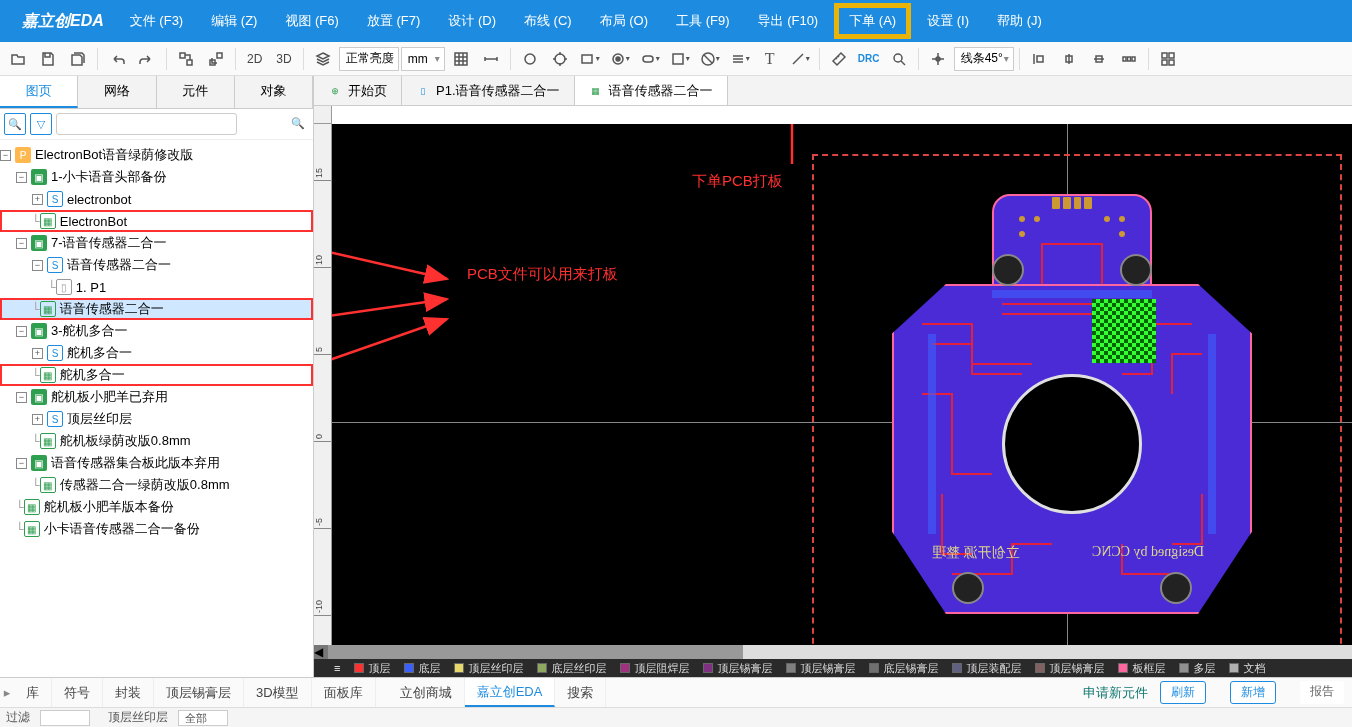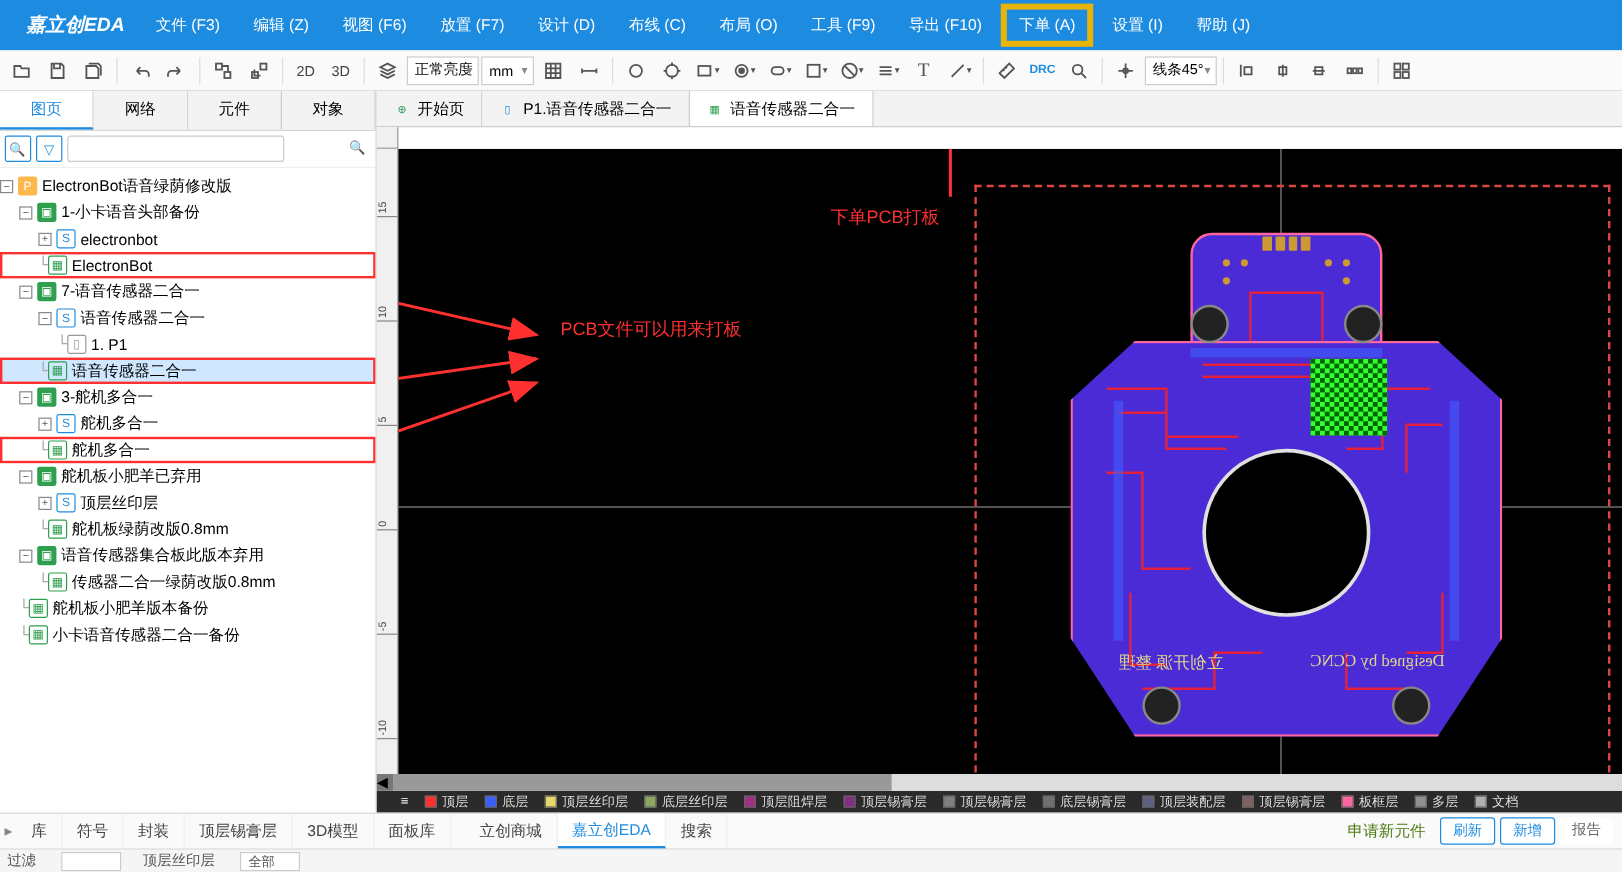--- a/index.html
+++ b/index.html
@@ -77,26 +77,26 @@
 .layer-bar { height: 18px; background: #2a2a2a; color: #ddd; display: flex; align-items: center; font-size: 11px; overflow: hidden; padding-left: 20px; gap: 2px; }
 .layer-chip { display: flex; align-items: center; gap: 4px; padding: 0 6px; white-space: nowrap; }
 .layer-sw { width: 10px; height: 10px; border: 1px solid #666; display: inline-block; }
 
 .scroll-h { height: 14px; background: #ddd; position: relative; }
 .scroll-thumb { position: absolute; height: 100%; background: #999; }
 
 .footer { height: 30px; background: #fafafa; border-top: 1px solid #ccc; display: flex; align-items: center; font-size: 13px; }
 .footer-tab { padding: 0 12px; height: 100%; display: flex; align-items: center; cursor: pointer; border-right: 1px solid #eee; color: #444; }
 .footer-tab.active { color: #1d8ce0; border-bottom: 2px solid #1d8ce0; background: #fff; }
-.footer-right { margin-left: auto; display: flex; gap: 4px; padding-right: 8px; }
+.footer-right { margin-left: auto; display: flex; gap: 24px; padding-right: 8px; }
 .footer-btn { padding: 2px 10px; border: 1px solid #1d8ce0; color: #1d8ce0; border-radius: 3px; cursor: pointer; font-size: 12px; background: #fff; }
-.footer-link { color: #4d7c0f; cursor: pointer; padding: 0 12px; }
+.footer-link { color: #0f766e; cursor: pointer; padding: 0 12px; }
 
 .bottom-extra { height: 20px; background: #f5f5f5; border-top: 1px solid #ddd; display: flex; align-items: center; padding: 0 6px; gap: 18px; font-size: 12px; color: #555; }
-.be-item { display: flex; align-items: center; gap: 21px; }
+.be-item { display: flex; align-items: center; gap: 10px; }
 .be-select { padding: 0 18px 0 6px; height: 16px; border: 1px solid #ccc; background: #fff; position: relative; min-width: 50px; font-size: 11px; }
 
 svg.ico { width: 16px; height: 16px; stroke: currentColor; fill: none; stroke-width: 1.5; }
 </style>
 </head>
 <body>
 
 <div class="menubar">
   <div class="logo">
     <span style="color:#1d8ce0;margin-right:4px;">⬢</span>

